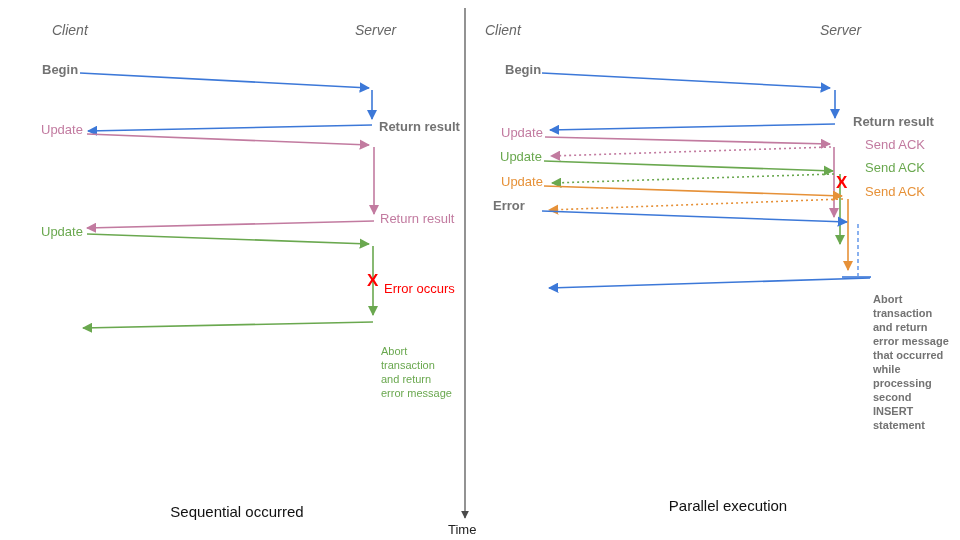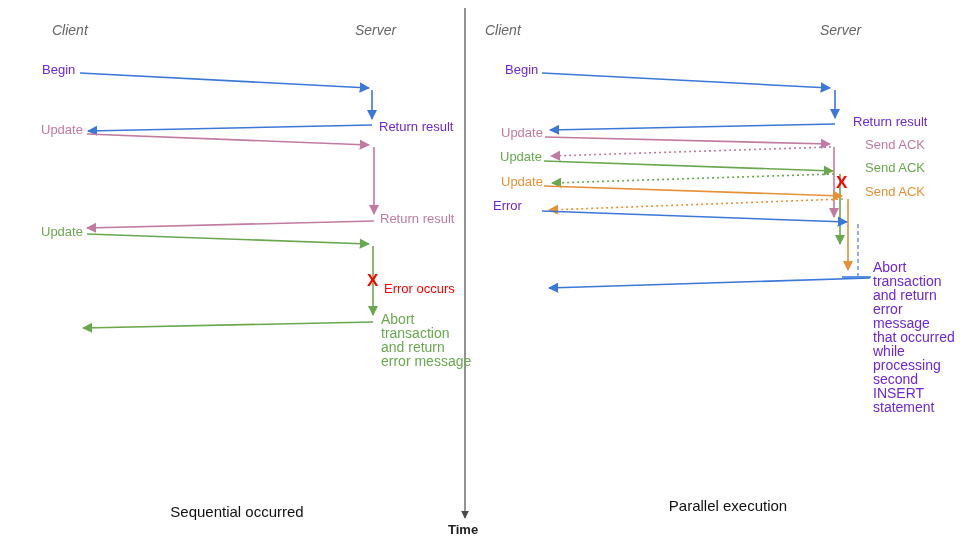--- a/index.html
+++ b/index.html
@@ -6,26 +6,26 @@
   .stage{
     position:relative;width:960px;height:540px;background:#ffffff;overflow:hidden;
     font-family:"Liberation Sans", sans-serif;
     padding-left:40px;
   }
   #diagram-svg{position:absolute;left:0;top:0;width:960px;height:540px;}
   .lbl{
     position:absolute;font-size:13px;line-height:14px;white-space:nowrap;
   }
   .hdr{font-size:14px;font-style:italic;color:#666666;}
-  .c-blue{color:#6d28d9;}
+  .c-blue{color:#737373;font-weight:bold;}
   .c-pink{color:#c27ba0;}
   .c-green{color:#6aa84f;}
   .c-orange{color:#e69138;}
   .c-red{color:#ff0000;}
-  .multiline{white-space:pre-line;font-size:14px;line-height:14px;}
+  .multiline{white-space:pre-line;font-size:11px;line-height:14px;margin-top:32px;}
   .x-mark{font-size:17px;font-weight:bold;line-height:16px;color:#ff0000;}
   .panel-title{font-size:15px;color:#111111;text-align:center;width:280px;white-space:nowrap;}
   .time-label{font-size:13px;color:#222222;}
 </style>
 </head>
 <body>
 
 <div class="stage">
 
   <svg id="diagram-svg" xmlns="http://www.w3.org/2000/svg">
@@ -120,15 +120,15 @@
 error message
 that occurred
 while
 processing
 second
 INSERT
 statement</div>
 
   <div class="lbl panel-title" style="left:588px;top:499px;">Parallel execution</div>
 
-  <div class="lbl time-label" style="left:448px;top:523px;font-weight:bold;">Time</div>
+  <div class="lbl time-label" style="left:448px;top:523px;">Time</div>
 
 </div>
 
 </body></html>

